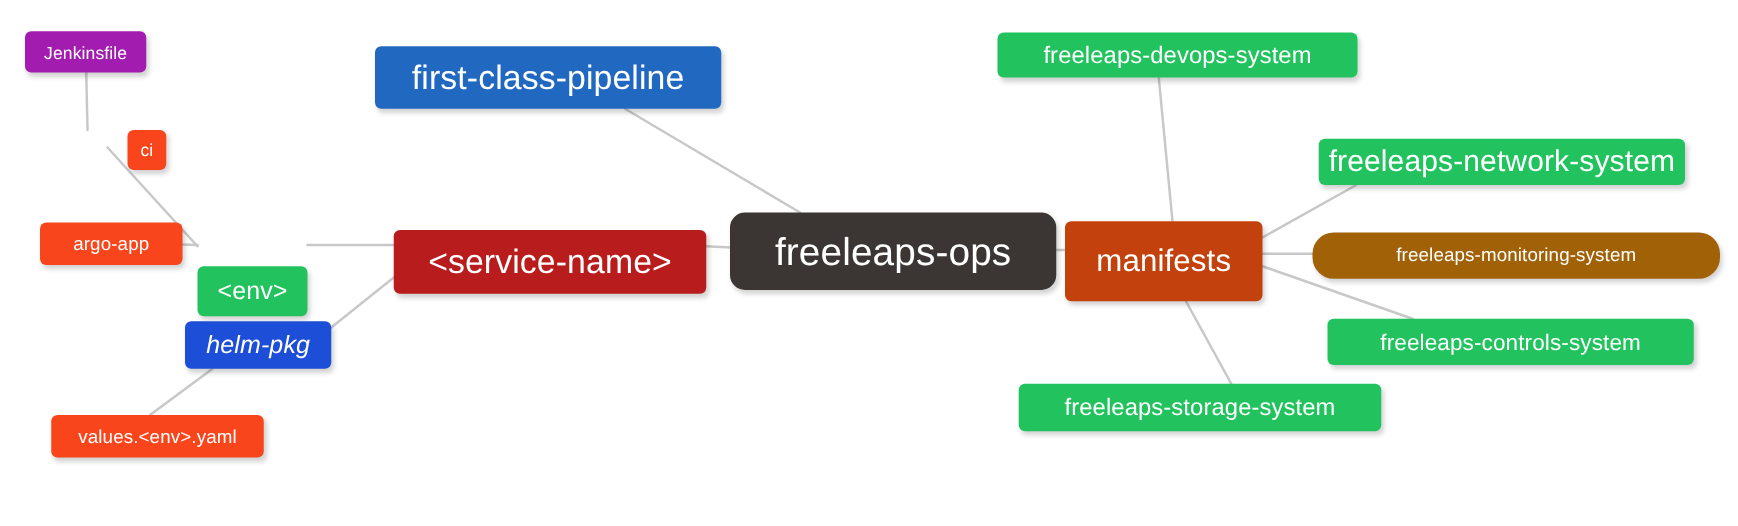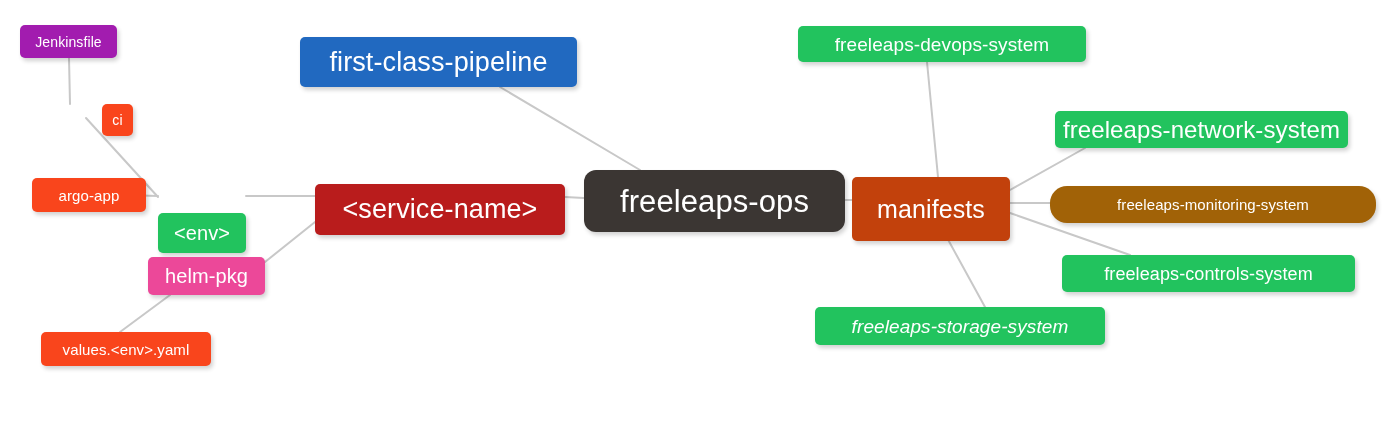--- a/index.html
+++ b/index.html
@@ -62,21 +62,21 @@
       </div>
       <div class="node" style="left: 55px; top: 104px; width: 31px; height: 32px; background: rgb(249, 69, 28); font-size: 14px; margin-left: 47px;">
         <span>ci</span>
       </div>
       <div class="node" style="left: 32px; top: 178px; width: 114px; height: 34px; background: rgb(249, 69, 28); font-size: 15px;">
         <span>argo-app</span>
       </div>
       <div class="node" style="left: 158px; top: 177px; width: 88px; height: 40px; background: rgb(34, 195, 94); font-size: 20px; margin-top: 36px;">
         <span>&lt;env&gt;</span>
       </div>
-      <div class="node" style="left: 148px; top: 257px; width: 117px; height: 38px; background: #ec4899; font-size: 20px;">
+      <div class="node" style="left: 148px; top: 257px; width: 117px; height: 38px; background: #1d4ed8; font-size: 20px; font-style: italic;">
         <span>helm-pkg</span>
       </div>
       <div class="node" style="left: 8px; top: 332px; width: 170px; height: 34px; background: rgb(249, 69, 28); font-size: 15px; margin-left: 33px;">
         <span>values.&lt;env&gt;.yaml</span>
       </div>
       <div class="node" style="left: 300px; top: 37px; width: 277px; height: 50px; background: rgb(33, 105, 192); font-size: 27px;">
         <span>first-class-pipeline</span>
       </div>
       <div class="node" style="left: 315px; top: 184px; width: 250px; height: 51px; background: #b91c1c; font-size: 27px;">
         <span>&lt;service-name&gt;</span>
@@ -92,17 +92,17 @@
       </div>
       <div class="node" style="left: 1055px; top: 111px; width: 293px; height: 37px; background: rgb(34, 195, 94); font-size: 24px;">
         <span>freeleaps-network-system</span>
       </div>
       <div class="node" style="left: 1050px; top: 186px; width: 326px; height: 37px; background: #a16207; font-size: 15px; border-radius: 17px;">
         <span>freeleaps-monitoring-system</span>
       </div>
       <div class="node" style="left: 1062px; top: 255px; width: 293px; height: 37px; background: rgb(34, 195, 94); font-size: 18px;">
         <span>freeleaps-controls-system</span>
       </div>
-      <div class="node" style="left: 815px; top: 307px; width: 290px; height: 38px; background: rgb(34, 195, 94); font-size: 19px; font-style: italic;">
+      <div class="node" style="left: 815px; top: 307px; width: 290px; height: 38px; background: rgb(34, 195, 94); font-size: 19px;">
         <span>freeleaps-storage-system</span>
       </div>
     </div>
 </div>
 
 </body></html>

